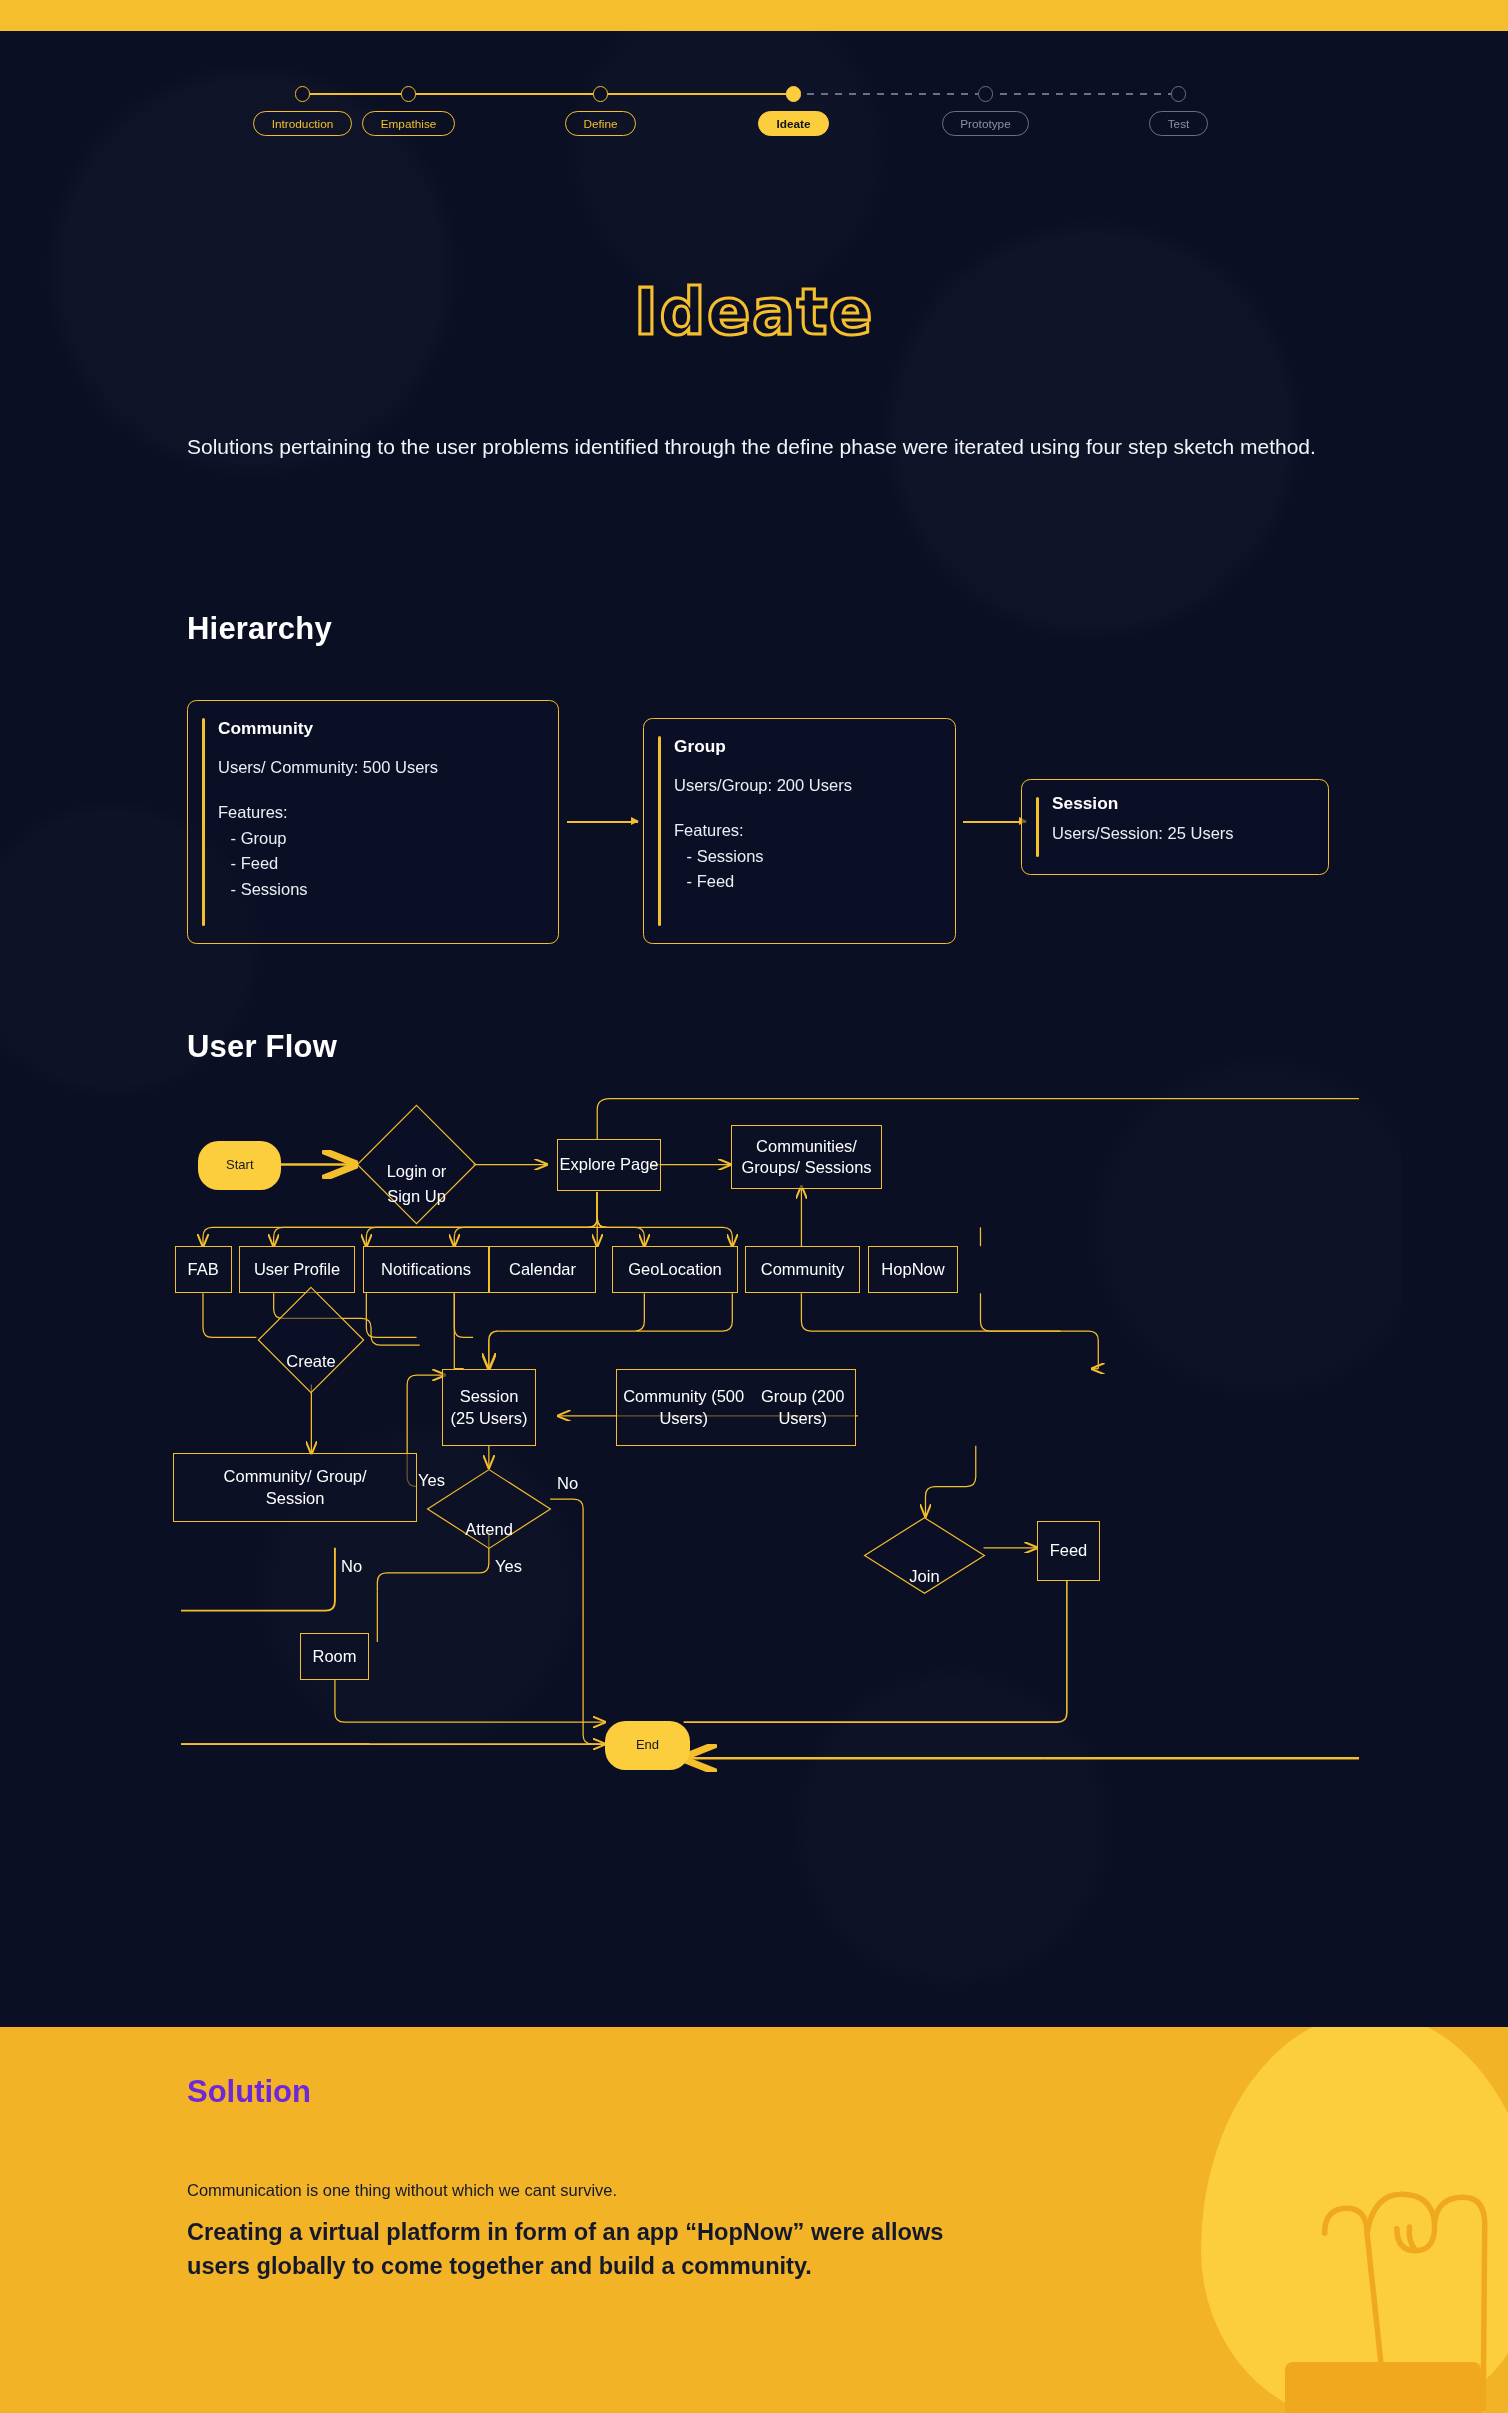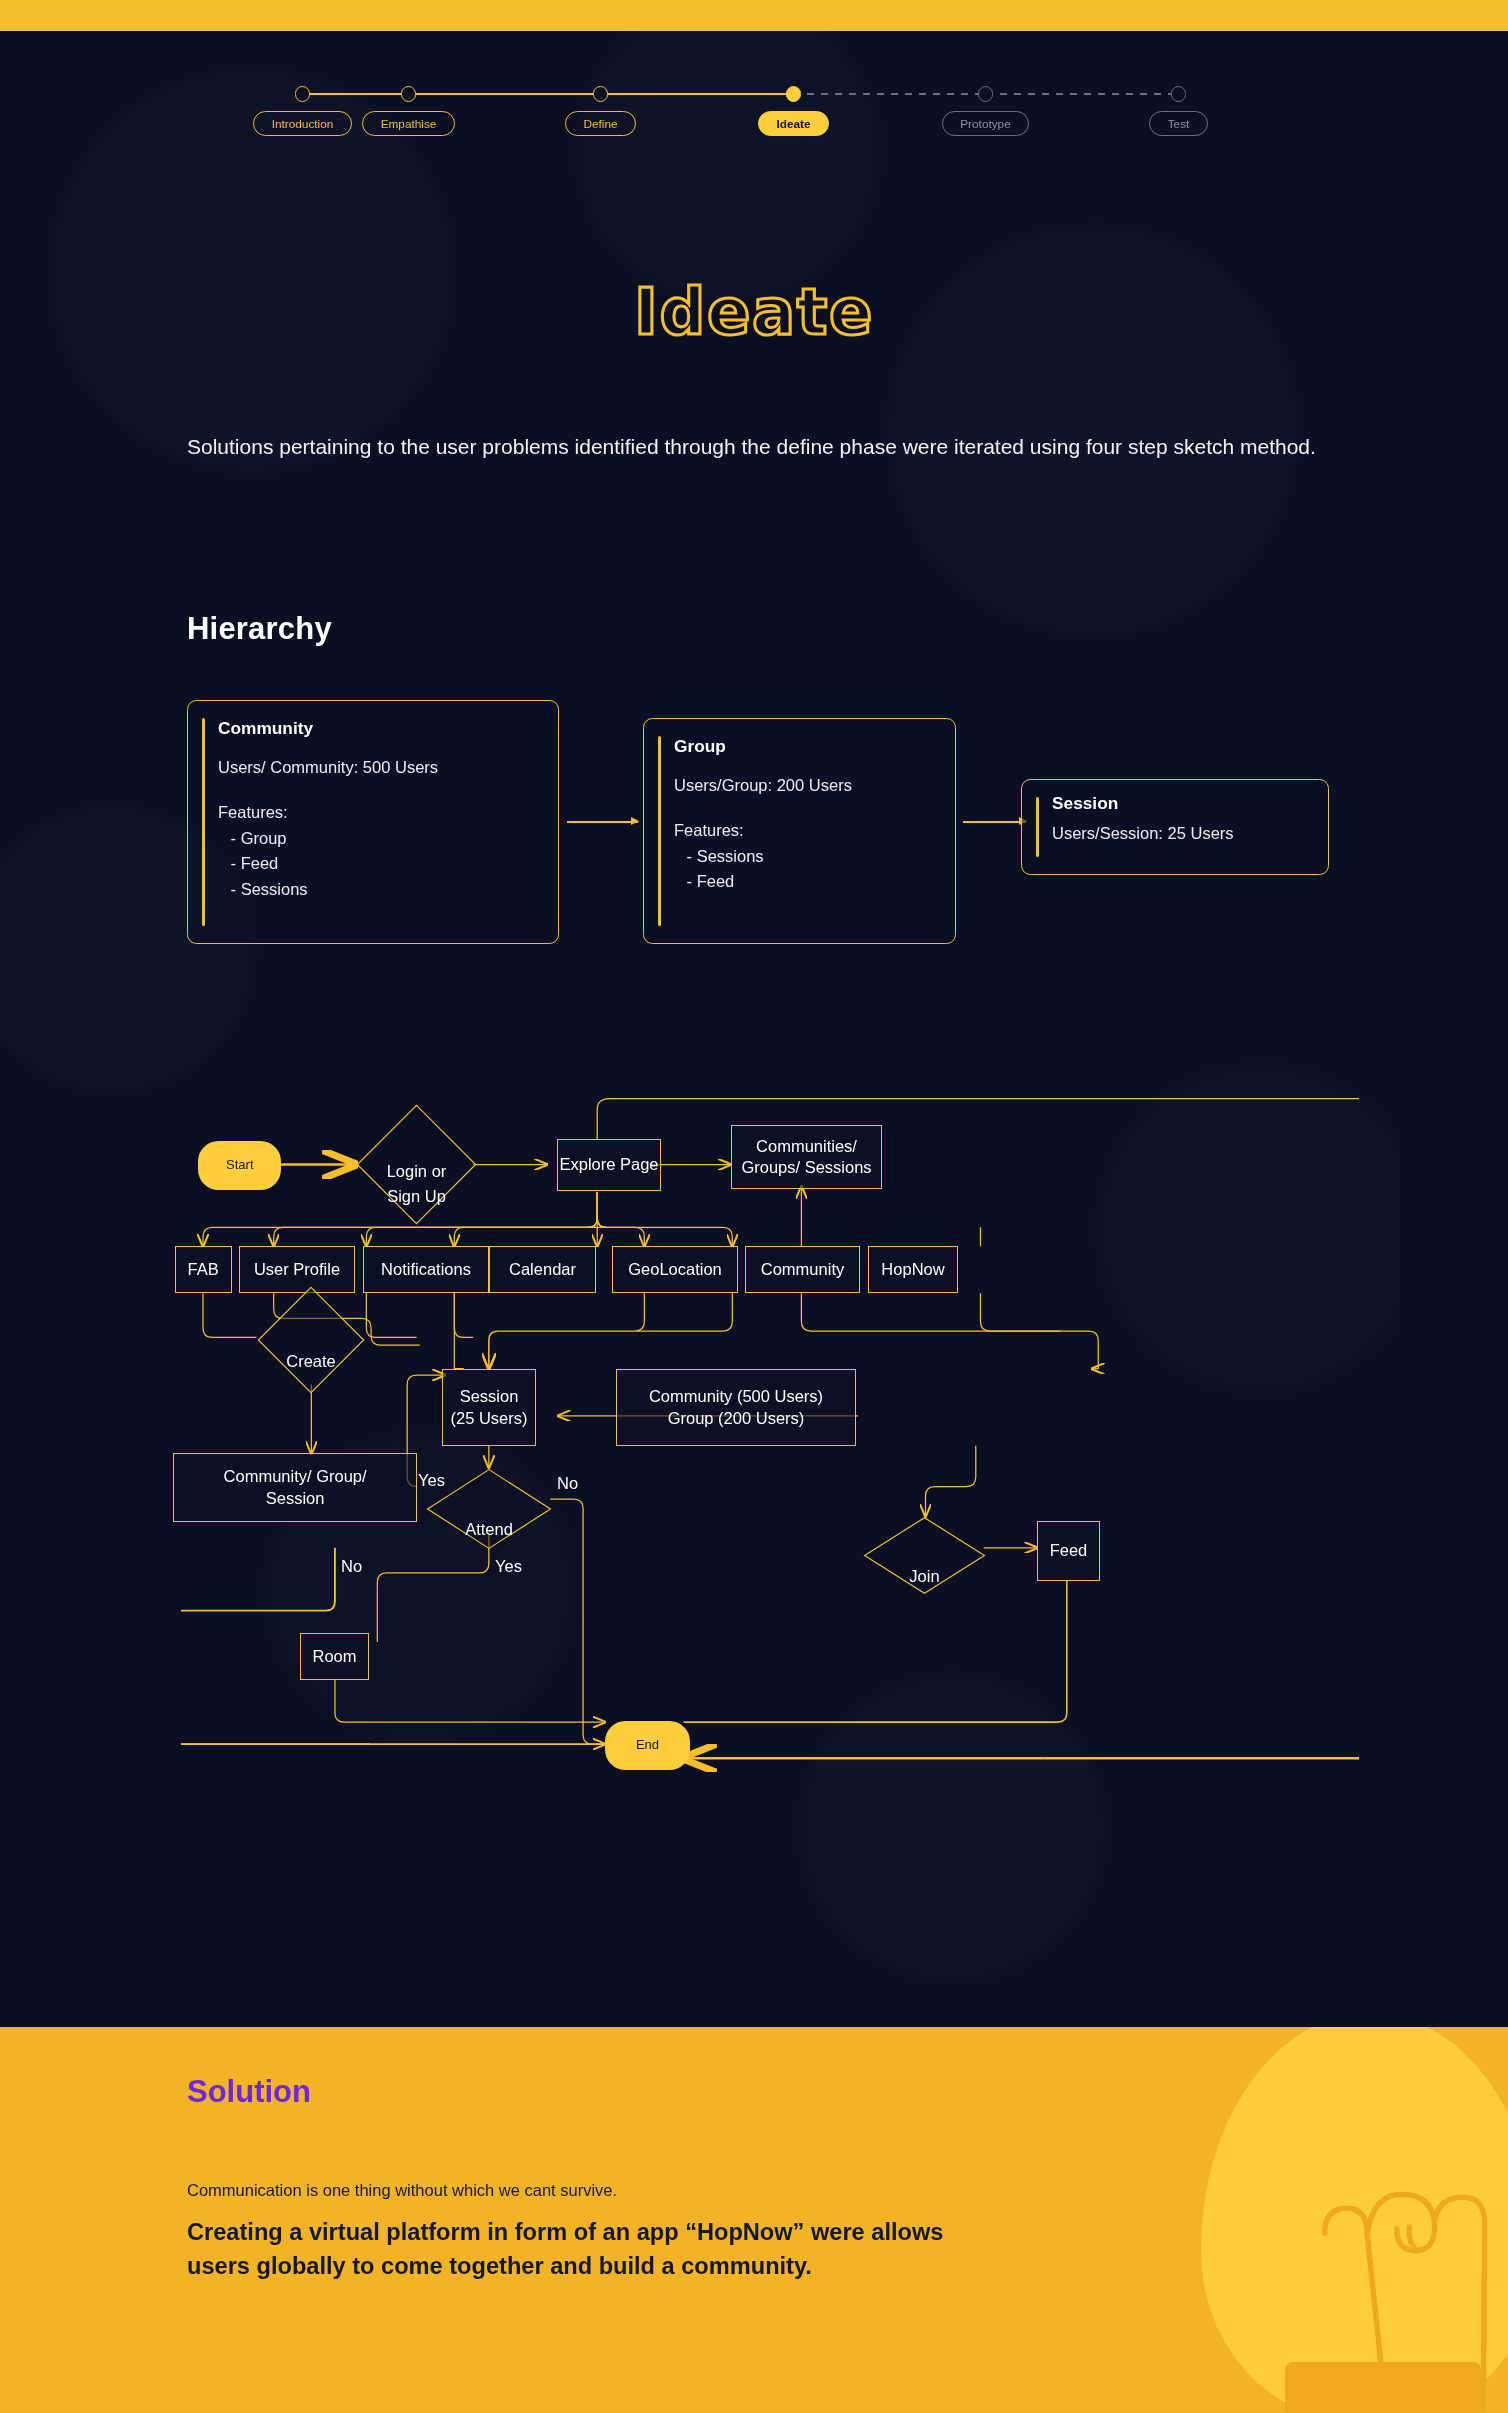--- a/index.html
+++ b/index.html
@@ -217,20 +217,21 @@
   <div class="arrow-h" style="left:963px; top:790px; width:63px;"></div>
 
   <div class="hcard" style="left:1021px; top:748px; width:308px; height:96px;">
     <div class="hbar"></div>
     <div class="hbody" style="padding:12.6px 14px 12.6px 30px;">
       <div class="hname" style="margin-bottom:7.9px;">Session</div>
       <div class="hline">Users/Session: 25 Users</div>
     </div>
   </div>
 
+  <div class="h2 flow">User Flow</div>
 
   <div class="flow">
 
     <svg width="1178" height="888" viewBox="0 0 1500 1130" fill="none">
       <defs>
         <marker id="ah" markerWidth="11" markerHeight="9" refX="10" refY="4.5" orient="auto">
           <path d="M0,0 L11,4.5 L0,9" fill="none" stroke="#F4BE2C" stroke-width="1.6"></path>
         </marker>
         <marker id="ahb" markerWidth="15" markerHeight="12" refX="14" refY="6" orient="auto">
           <path d="M0,0 L15,6 L0,12" fill="none" stroke="#F4BE2C" stroke-width="3"></path>
@@ -332,21 +333,21 @@
         <polygon points="70,3 137,70 70,137 3,70" fill="rgba(12,16,38,.5)" stroke="#F4BE2C" stroke-width="1.5"></polygon>
       </svg>
       <div class="dia-label" style="top:46px;">Create</div>
     </div>
 
     <div class="node n-rect" style="left:261px; top:277px; width:94px; height:77px; flex-direction:column;">
       <div>Session</div>
       <div>(25 Users)</div>
     </div>
 
-    <div class="node n-rect" style="left:435px; top:277px; width:240px; height:77px; flex-direction:column;">
+    <div class="node n-rect" style="left:435px; top:277px; width:240px; height:77px; ">
       <div>Community (500 Users)</div>
       <div>Group (200 Users)</div>
     </div>
 
     <div class="node n-dia" style="left:245px; top:376px; width:126px; height:82px;">
       <svg width="126" height="82" viewBox="0 0 160 104">
         <polygon points="80,2 158,52 80,102 2,52" fill="rgba(12,16,38,.5)" stroke="#F4BE2C" stroke-width="1.5"></polygon>
       </svg>
       <div class="dia-label" style="top:31px;">Attend</div>
     </div>

